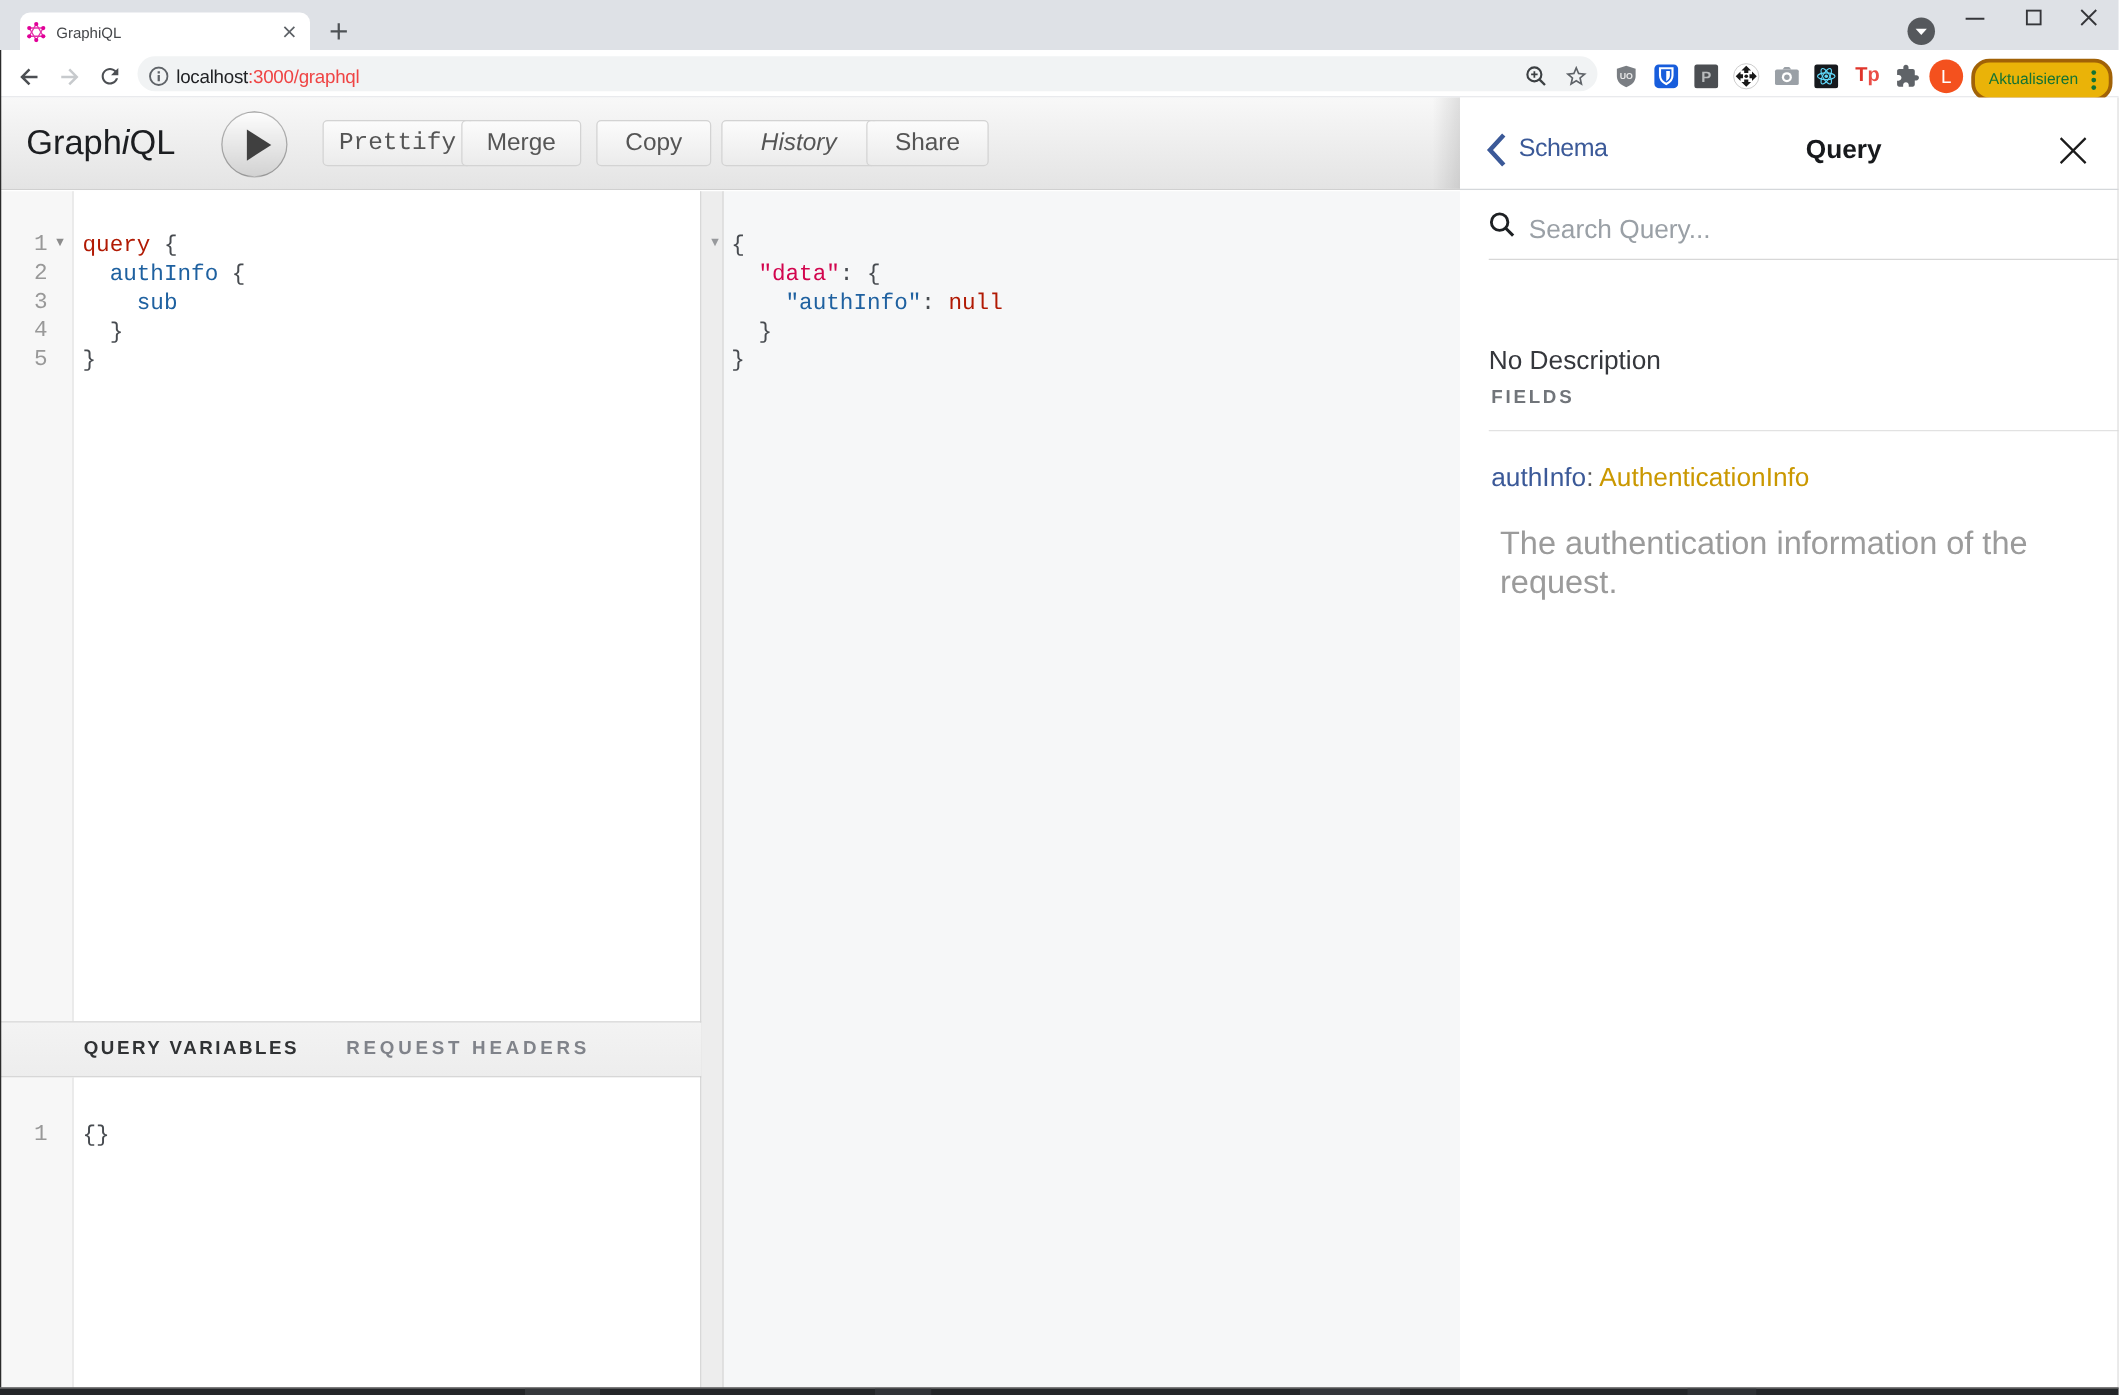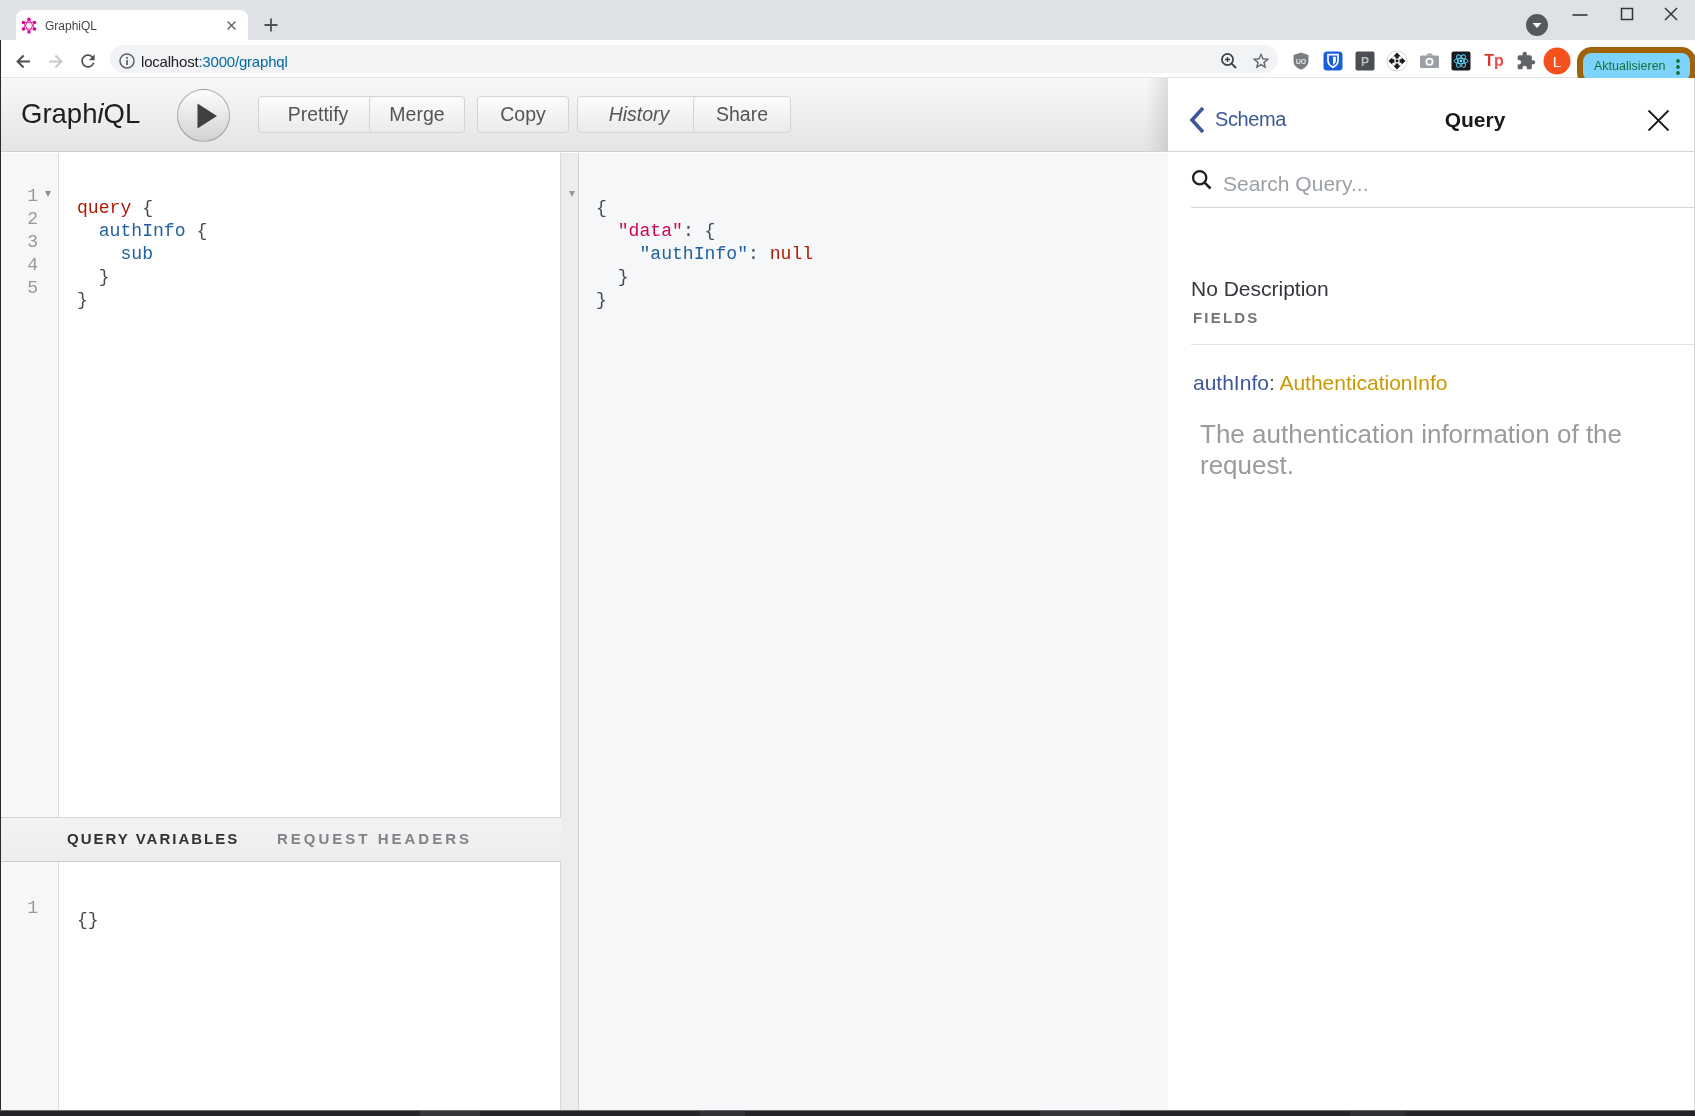--- a/index.html
+++ b/index.html
@@ -4,30 +4,30 @@
 <style>
 html,body{margin:0;padding:0;}
 body{width:1695px;height:1116px;overflow:hidden;position:relative;background:#fff;font-family:"Liberation Sans",sans-serif;}
 .abs{position:absolute;}
 #tabstrip{left:0;top:0;width:1695px;height:40px;background:#dee1e6;}
 #tab{left:16px;top:10px;width:232px;height:30px;background:#fff;border-radius:8px 8px 0 0;}
 #tabtitle{left:45px;top:19px;font-size:12px;color:#45474a;}
 #addr{left:0;top:40px;width:1695px;height:37px;background:#fff;border-bottom:1px solid #e2e4e7;}
 #pill{left:110px;top:45px;width:1168px;height:28px;border-radius:14px;background:#f1f3f4;}
 #url{left:141px;top:53px;font-size:15px;color:#27292c;letter-spacing:-0.2px;}
-#aktpill{left:1577px;top:47px;width:107px;height:28px;border:6px solid #a16207;border-radius:14.5px;background:#7dd3fc;}
+#aktpill{left:1577px;top:47px;width:107px;height:28px;border:3px solid #a16207;border-radius:14.5px;background:#eab308;}
 #akttext{left:11px;top:6px;font-size:12.5px;color:#137333;}
 #topbar{left:0;top:78px;width:1168px;height:74px;background:linear-gradient(#f8f8f8,#e4e4e4);border-bottom:1px solid #d0d0d0;box-sizing:border-box;}
 #logo{left:21px;top:98px;font-size:27.5px;color:#1c1e21;}
 #execbtn{left:177px;top:89px;width:53px;height:53px;border-radius:50%;background:linear-gradient(#fdfdfd,#d2d2d2);border:1px solid rgba(0,0,0,0.28);box-sizing:border-box;}
 .tbtn{top:96px;height:37px;border:1px solid #d3d3d3;border-radius:4px;background:linear-gradient(#fcfcfc,#ebebeb);box-sizing:border-box;color:#555;font-size:19.5px;text-align:center;line-height:35px;}
 #gut1{left:0;top:153px;width:58px;height:664px;background:#f7f7f7;border-right:1px solid #ddd;box-sizing:content-box;}
 #ed1{left:59px;top:153px;width:501px;height:664px;background:#fff;}
 #nums1{left:0;top:184.5px;width:38px;font-family:"Liberation Mono",monospace;font-size:18.1px;line-height:23px;color:#999;text-align:right;white-space:pre;}
-pre.code{margin:12px;font-family:"Liberation Mono",monospace;font-size:18.1px;line-height:23px;color:#474b50;}
+pre.code{margin:1px;font-family:"Liberation Mono",monospace;font-size:18.1px;line-height:23px;color:#474b50;}
 #code1{left:65px;top:184.5px;}
 #divider{left:560px;top:153px;width:19px;height:957px;background:#ededed;border-left:1px solid #d8d8d8;border-right:1px solid #d2d2d2;box-sizing:border-box;}
 #result{left:579px;top:153px;width:589px;height:957px;background:#f6f7f8;}
 #code2{left:584px;top:184.5px;}
 #vartabs{left:0;top:817px;width:561px;height:45px;background:linear-gradient(#f3f3f3,#ededed);border-top:1px solid #d4d4d4;border-bottom:1px solid #ccc;box-sizing:border-box;}
 #qv{left:67px;top:12px;font-size:15px;font-weight:bold;letter-spacing:2px;color:#303234;}
 #rh{left:277px;top:12px;font-size:15px;font-weight:bold;letter-spacing:3px;color:#80838a;}
 #gut2{left:0;top:862px;width:58px;height:248px;background:#f7f7f7;border-right:1px solid #ddd;}
 #ed2{left:59px;top:862px;width:501px;height:248px;background:#fff;}
 #nums2{left:0;top:896.5px;width:38px;font-family:"Liberation Mono",monospace;font-size:18.1px;line-height:23px;color:#999;text-align:right;}
@@ -97,21 +97,21 @@
 </svg>
 <svg class="abs" style="left:78px;top:51px" width="20" height="20" viewBox="0 0 24 24">
   <path d="M17.65 6.35C16.2 4.9 14.21 4 12 4c-4.42 0-7.99 3.58-8 8s3.57 8 7.99 8c3.73 0 6.84-2.55 7.73-6h-2.08c-.82 2.33-3.04 4-5.65 4-3.31 0-6-2.69-6-6s2.69-6 6-6c1.66 0 3.14.69 4.22 1.78L13 11h7V4l-2.35 2.35z" fill="#4c4f53"></path>
 </svg>
 <div class="abs" id="pill"></div>
 <svg class="abs" style="left:119px;top:53px" width="16" height="16" viewBox="0 0 16 16">
   <circle cx="8" cy="8" r="7" fill="none" stroke="#5f6368" stroke-width="1.5"></circle>
   <rect x="7.1" y="4" width="1.8" height="1.8" fill="#5f6368"></rect>
   <rect x="7.1" y="7" width="1.8" height="5" fill="#5f6368"></rect>
 </svg>
-<div class="abs" id="url"><span style="color:#202124">localhost</span><span style="color:#0369a1">:3000/graphql</span></div>
+<div class="abs" id="url"><span style="color:#202124">localhost</span><span style="color:#ef4444">:3000/graphql</span></div>
 <svg class="abs" style="left:1220px;top:52px" width="18" height="18" viewBox="0 0 18 18">
   <circle cx="7.5" cy="7.5" r="5.6" fill="none" stroke="#3c4043" stroke-width="1.7"></circle>
   <path d="M11.7 11.7 L16 16" stroke="#3c4043" stroke-width="1.9"></path>
   <path d="M4.9 7.5 H10.1 M7.5 4.9 V10.1" stroke="#3c4043" stroke-width="1.4"></path>
 </svg>
 <svg class="abs" style="left:1251px;top:51px" width="20" height="20" viewBox="0 0 24 24">
   <path d="M22 9.24l-7.19-.62L12 2 9.19 8.63 2 9.24l5.46 4.73L5.82 21 12 17.27 18.18 21l-1.63-7.03L22 9.24zM12 15.4l-3.76 2.27 1-4.28-3.32-2.88 4.38-.38L12 6.1l1.71 4.04 4.38.38-3.32 2.88 1 4.28L12 15.4z" fill="#5f6368"></path>
 </svg>
 
 <svg class="abs" style="left:1291px;top:51px" width="20" height="20" viewBox="0 0 20 20">
@@ -164,21 +164,21 @@
 </svg>
   </div>
 
 <div class="abs" id="topbar"></div>
 <div class="abs" style="left:1146px;top:78px;width:22px;height:73px;background:linear-gradient(90deg,rgba(0,0,0,0),rgba(0,0,0,0.10));"></div>
 <div class="abs" id="logo">Graph<em>i</em>QL</div>
 <div class="abs" id="execbtn"></div>
 <svg class="abs" style="left:196px;top:103px" width="22" height="26" viewBox="0 0 22 26">
   <path d="M1.5 0.5 V25.5 L21 13 Z" fill="#404040"></path>
 </svg>
-<div class="abs tbtn" style="left:258px;width:120px;">Prettify</div>
+<div class="abs tbtn" style="left:258px;width:120px;font-family:Liberation Mono, monospace;">Prettify</div>
 <div class="abs tbtn" style="left:369px;width:96px;">Merge</div>
 <div class="abs tbtn" style="left:477px;width:92px;">Copy</div>
 <div class="abs tbtn" style="left:577px;width:124px;font-style:italic;">History</div>
 <div class="abs tbtn" style="left:653px;width:98px;margin-left:40px;">Share</div>
 
 <div class="abs" id="gut1"></div>
 <div class="abs" id="ed1"></div>
 <div class="abs" id="nums1">1
 2
 3

